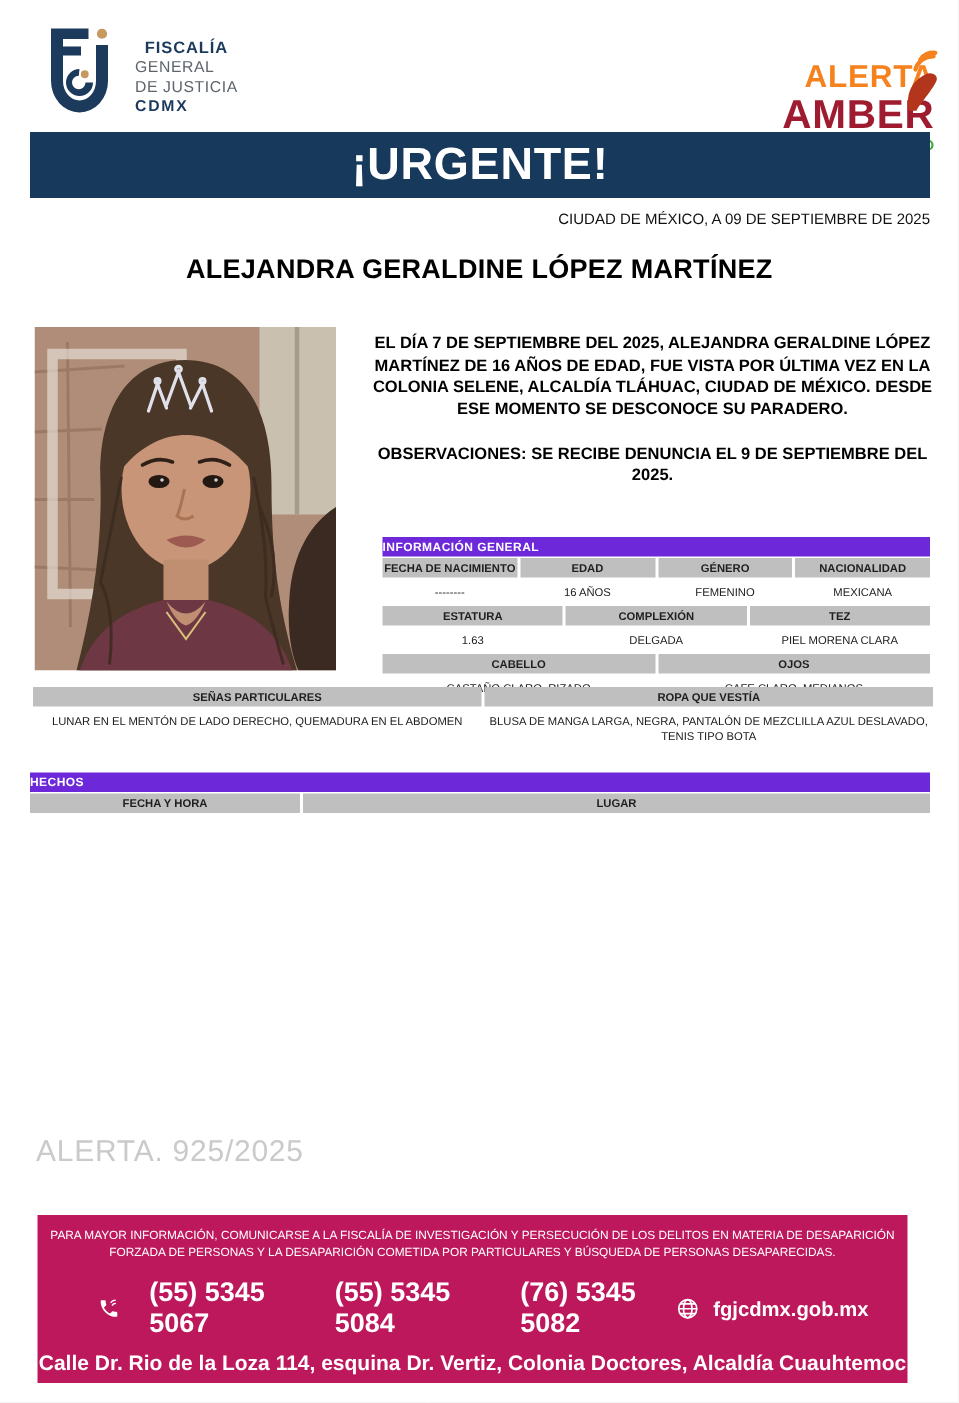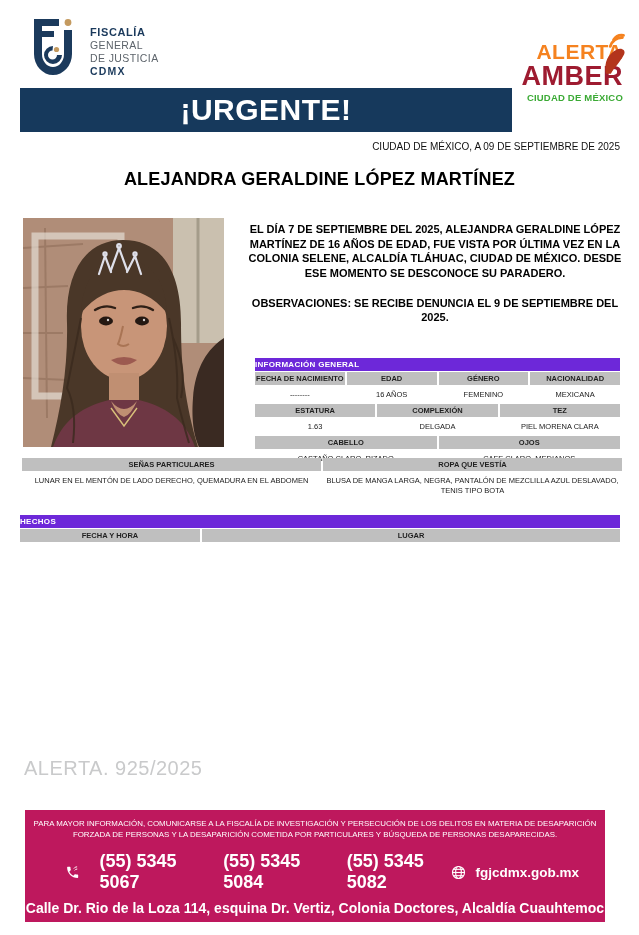--- a/index.html
+++ b/index.html
@@ -3,32 +3,32 @@
 <meta charset="utf-8">
 <style>
   html,body{margin:0;padding:0;background:#e9e9e9;}
   .page{
     position:relative;width:639px;height:935px;background:#ffffff;
     font-family:"Liberation Sans", sans-serif;overflow:hidden;margin:0 auto;
   }
   
   .fgj-logo{position:absolute;left:25px;top:16px;display:flex;align-items:flex-start;}
   .fgj-text{margin-left:9px;padding-top:10px;line-height:13px;}
-  .fgj-l1{font-weight:bold;font-size:11px;color:#1B3A5C;letter-spacing:.6px;}
+  .fgj-l1{font-weight:bold;font-size:11px;color:#1B3A5C;letter-spacing:.6px;text-align:center;}
   .fgj-l2,.fgj-l3{font-size:10.5px;color:#5d646b;letter-spacing:.4px;}
   .fgj-l4{font-weight:bold;font-size:10.5px;color:#1B3A5C;letter-spacing:1.2px;}
 
   .amber-logo{position:absolute;right:16px;top:16px;width:120px;text-align:right;line-height:1;margin-top:25px;}
   .amber-icon{position:absolute;right:-6px;top:-9px;width:44px;height:44px;}
   .amber-alerta{color:#F5821F;font-weight:bold;font-size:21px;letter-spacing:.5px;}
   .amber-amber{color:#9E1B30;font-weight:bold;font-size:27px;letter-spacing:.5px;margin-top:1px;}
   .amber-city{color:#3BAA35;font-weight:bold;font-size:9.5px;margin-top:3px;letter-spacing:.2px;}
 
   .urgent-banner{
-    position:absolute;left:20px;top:88px;width:492px;height:44px;background:#16395C;
+    position:absolute;left:20px;top:88px;width:600px;height:44px;background:#16395C;
     color:#fff;font-weight:bold;font-size:30px;text-align:center;line-height:44px;letter-spacing:.5px;
   }
   .dateline{position:absolute;right:19px;top:141px;font-size:10px;color:#111;}
 
   .person-name{
     position:absolute;left:0;top:169px;width:639px;text-align:center;
     font-weight:bold;font-size:18px;color:#000;letter-spacing:.2px;
   }
 
   
@@ -217,21 +217,21 @@
       <div class="phone-group">
         <svg class="icon-16" viewBox="0 0 24 24">
           <path fill="#fff" d="M7.1 10.6c1.5 2.9 3.9 5.3 6.8 6.8l2.3-2.3c.3-.3.7-.4 1-.3 1.2.4 2.4.6 3.7.6.6 0 1 .4 1 1v3.6c0 .6-.4 1-1 1C11.4 21 3.5 13.1 3.5 3.6c0-.6.4-1 1-1h3.6c.6 0 1 .4 1 1 0 1.3.2 2.5.6 3.7.1.3 0 .7-.3 1l-2.3 2.3z"></path>
           <g stroke="#fff" stroke-width="1.6" fill="none" stroke-linecap="round">
             <path d="M15 5 a5 5 0 0 1 4.5 -2.5"></path>
             <path d="M16.5 8 a3.5 3.5 0 0 1 3.2 -1.8"></path>
           </g>
         </svg>
         <span>(55) 5345 5067</span>
         <span>(55) 5345 5084</span>
-        <span>(55) 5345 5082</span>
+        <span>(76) 5345 5082</span>
       </div>
       <div class="web-group">
         <svg class="icon-16" viewBox="0 0 24 24">
           <g stroke="#fff" stroke-width="1.6" fill="none">
             <circle cx="12" cy="12" r="8.5"></circle>
             <ellipse cx="12" cy="12" rx="4" ry="8.5"></ellipse>
             <line x1="3.5" y1="12" x2="20.5" y2="12"></line>
             <line x1="4.5" y1="7.5" x2="19.5" y2="7.5"></line>
             <line x1="4.5" y1="16.5" x2="19.5" y2="16.5"></line>
           </g>

